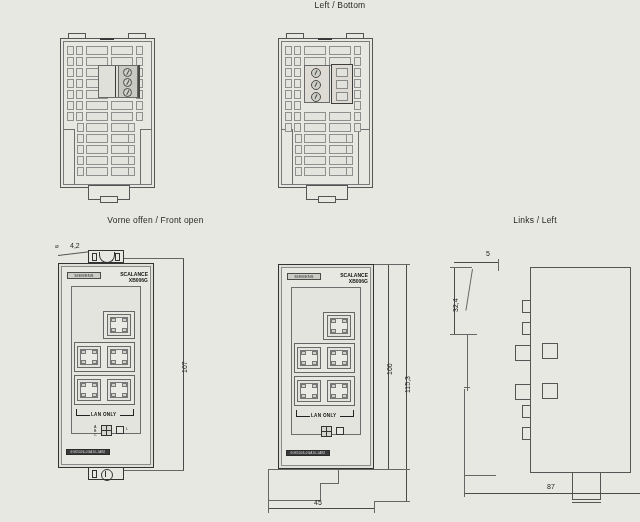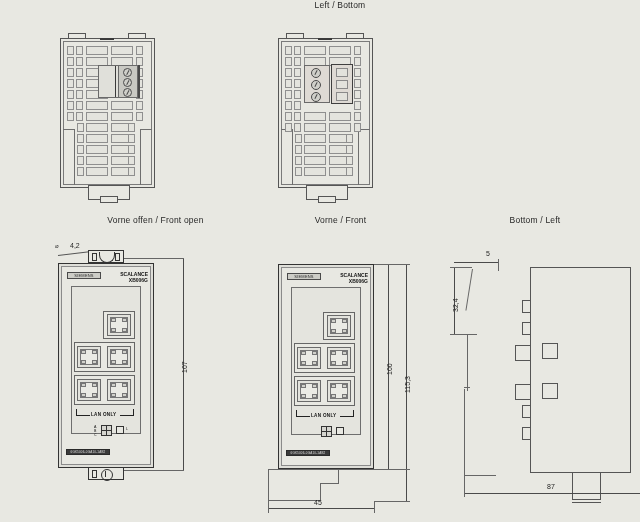--- a/index.html
+++ b/index.html
@@ -325,21 +325,20 @@
     <div class="thinline" style="left:17px;top:4px;width:1px;height:6px;background:#333;"></div>
   </div>
 
   <div class="dimline" style="left:183px;top:43px;width:1px;height:213px;"></div>
   <div class="thinline" style="left:124px;top:43px;width:60px;height:1px;background:#666;"></div>
   <div class="thinline" style="left:124px;top:255px;width:60px;height:1px;background:#666;"></div>
   <div class="dimtext vert" style="left:181px;top:158px;">107</div>
 </div>
 
 <div class="view" style="left:248px;top:215px;width:185px;height:307px;">
-  <div class="vtitle" style="left:0;top:12px;width:185px;">Vorne / Front</div>
 
   <div style="position:absolute;left:30px;top:49px;width:96px;height:205px;">
     <div class="outline" style="left:0;top:0;width:96px;height:205px;border-color:#333;background:#dfdfd9;"></div>
     <div class="outline" style="left:3px;top:3px;width:90px;height:199px;border-color:#8b8b8b;"></div>
 
     <div class="label-badge" style="left:9px;top:9px;width:34px;height:7px;">SIEMENS</div>
     <div class="brandtxt" style="left:50px;top:8px;width:40px;">SCALANCE</div>
     <div class="brandtxt" style="left:50px;top:14px;width:40px;">XB006G</div>
 
     <div class="outline" style="left:13px;top:23px;width:70px;height:148px;border-color:#6e6e6e;background:#e4e4de;"></div>
@@ -423,21 +422,21 @@
   <div class="thinline" style="left:126px;top:254px;width:36px;height:1px;background:#666;"></div>
   <div class="thinline" style="left:126px;top:286px;width:36px;height:1px;background:#666;"></div>
 
   <div class="dimline" style="left:20px;top:293px;width:106px;height:1px;"></div>
   <div class="thinline" style="left:20px;top:286px;width:1px;height:12px;background:#666;"></div>
   <div class="thinline" style="left:126px;top:286px;width:1px;height:12px;background:#666;"></div>
   <div class="dimtext" style="left:66px;top:284px;">45</div>
 </div>
 
 <div class="view" style="left:430px;top:215px;width:210px;height:307px;">
-  <div class="vtitle" style="left:0;top:16px;width:210px;">Bottom / Left</div>
+  <div class="vtitle" style="left:0;top:16px;width:210px;">Links / Left</div>
 
   <div class="dimtext" style="left:56px;top:35px;">5</div>
   <div class="dimline" style="left:24px;top:47px;width:44px;height:1px;"></div>
   <div class="thinline" style="left:68px;top:44px;width:1px;height:12px;background:#666;"></div>
 
   <div class="dimline" style="left:24px;top:52px;width:1px;height:68px;"></div>
   <div class="dimtext vert" style="left:22px;top:97px;">32,4</div>
   <div class="thinline" style="left:20px;top:52px;width:22px;height:1px;background:#666;"></div>
   <div class="thinline" style="left:20px;top:119px;width:26px;height:1px;background:#666;"></div>
 

